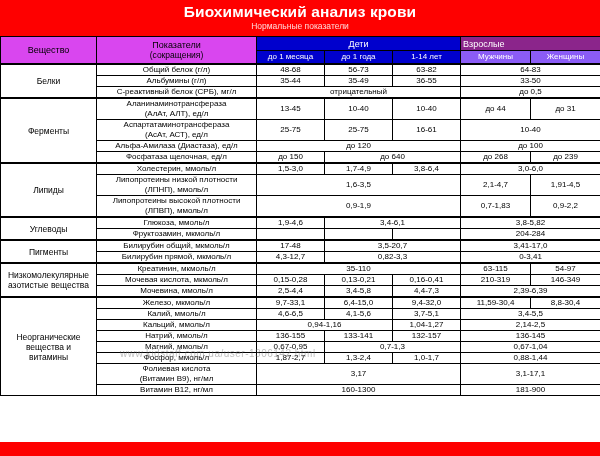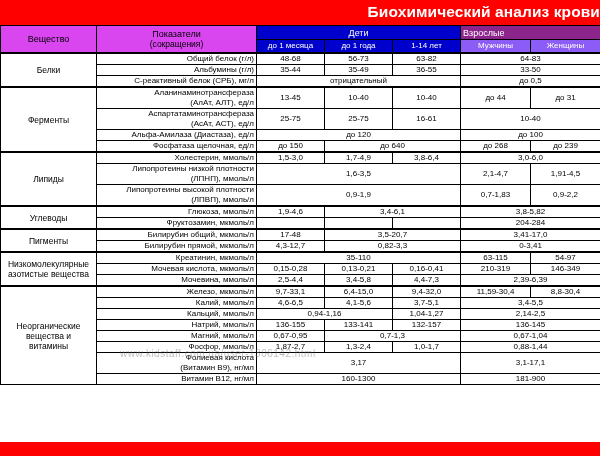--- a/index.html
+++ b/index.html
@@ -20,21 +20,21 @@
     height: 456px;
     background: #ffffff;
   }
 
   
   .banner {
     background: #fe0000;
     width: 600px;
     box-sizing: border-box;
     padding: 3px 0 4px 0;
-    text-align: right;
+    text-align: center;
   }
   .banner-title {
     color: #ffffff;
     font-size: 15.5px;
     font-weight: bold;
     line-height: 18px;
     letter-spacing: 0.1px;
   }
   .banner-sub {
     color: #ffd9d9;
@@ -114,21 +114,21 @@
 
   
   td.grp {
     text-align: center;
     vertical-align: middle;
     font-size: 8.5px;
     line-height: 11px;
     border-left: 2px solid #000;
   }
   td.name {
-    text-align: right;
+    text-align: center;
     padding-left: 3px;
     font-size: 8px;
     line-height: 10px;
   }
   td.val {
     text-align: center;
     font-size: 8px;
   }
   
   tr.grp-top > td { border-top: 2px solid #000000; }
@@ -149,20 +149,21 @@
     font-family: "Liberation Sans", sans-serif;
   }
 </style>
 </head>
 <body>
 
 <div id="page">
 
   <div class="banner">
     <div class="banner-title">Биохимический анализ крови</div>
+    <div class="banner-sub">Нормальные показатели</div>
   </div>
 
   <table class="bt">
     <colgroup>
       <col style="width:96px">
       <col style="width:160px">
       <col style="width:68px">
       <col style="width:68px">
       <col style="width:68px">
       <col style="width:70px">

